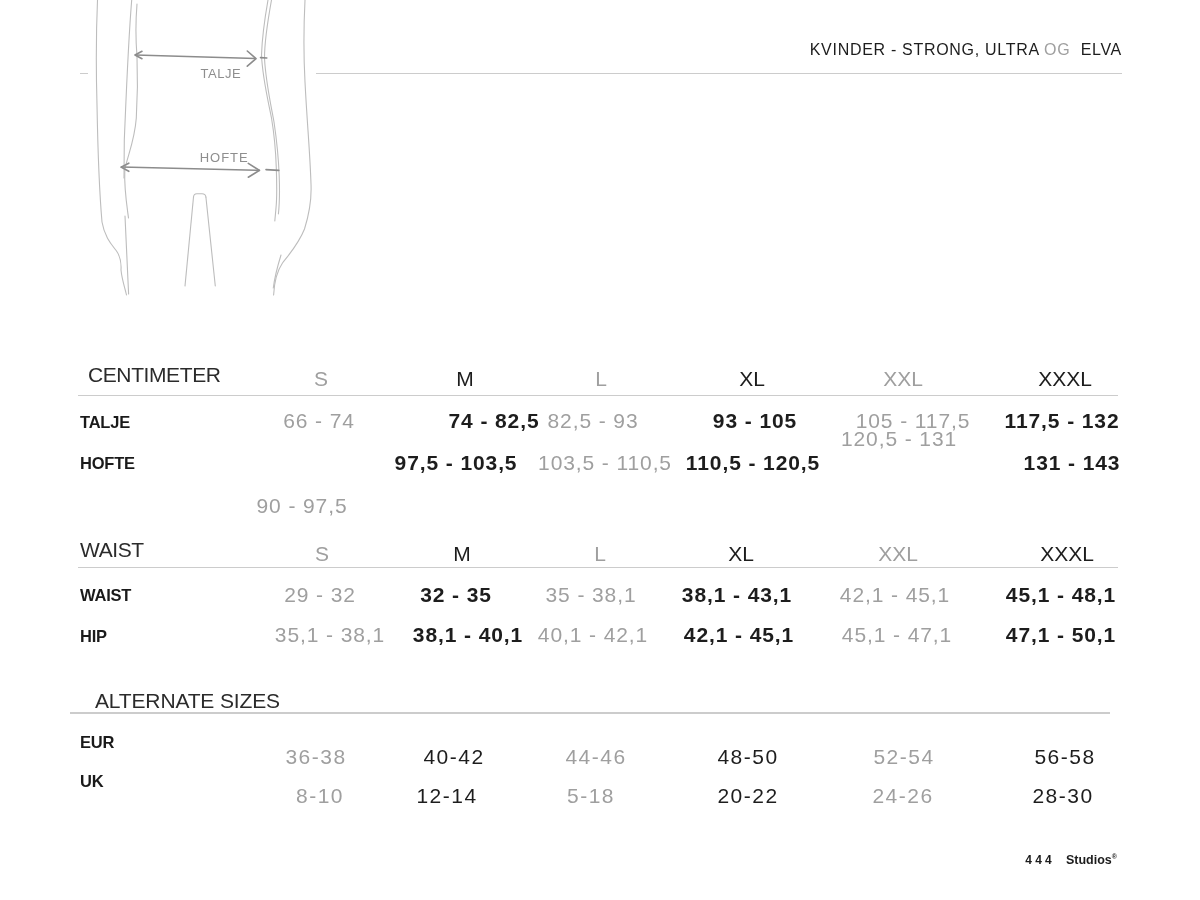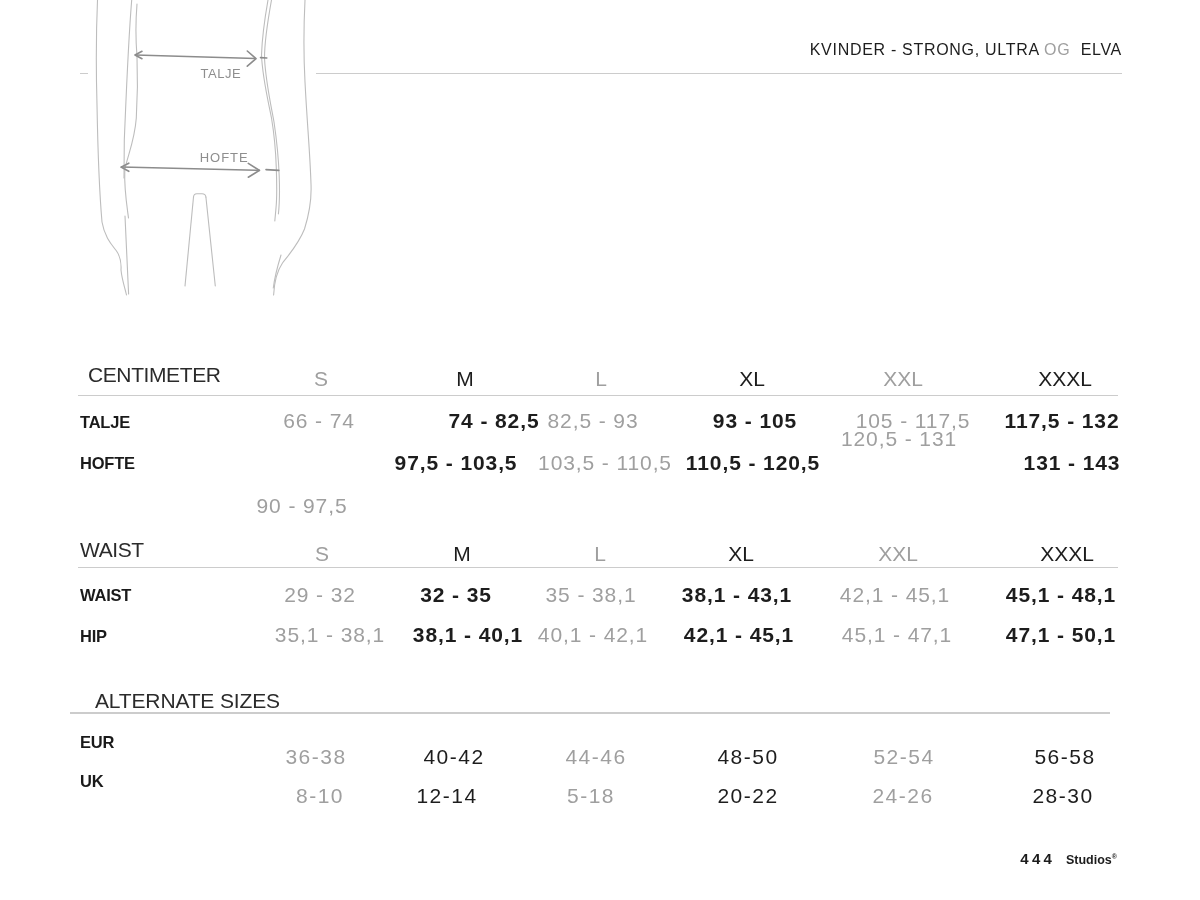--- a/index.html
+++ b/index.html
@@ -142,15 +142,15 @@
 
   <div class="t lab" style="left:80px;top:773px;">UK</div>
 
   <div class="t v g c va" style="left:320px;top:769px;">8-10</div>
   <div class="t v d c va" style="left:447px;top:769px;">12-14</div>
   <div class="t v g c va" style="left:591px;top:769px;">5-18</div>
   <div class="t v d c va" style="left:748px;top:769px;">20-22</div>
   <div class="t v g c va" style="left:903px;top:769px;">24-26</div>
   <div class="t v d c va" style="left:1063px;top:769px;">28-30</div>
 
-  <div class="t" style="right:83px;top:851px;font-size:15.5px;font-weight:bold;color:#1c1c1c;"><span style="letter-spacing:3.2px;font-size:15px;">444</span><span style="margin-left:11px;font-size:12.5px;">Studios<sup style="font-size:7px;">®</sup></span></div>
+  <div class="t" style="right:83px;top:851px;font-size:15.5px;font-weight:bold;color:#1c1c1c;"><span style="letter-spacing:3.2px;font-size:12px;">444</span><span style="margin-left:11px;font-size:12.5px;">Studios<sup style="font-size:7px;">®</sup></span></div>
 
 </div>
 
 </body></html>

